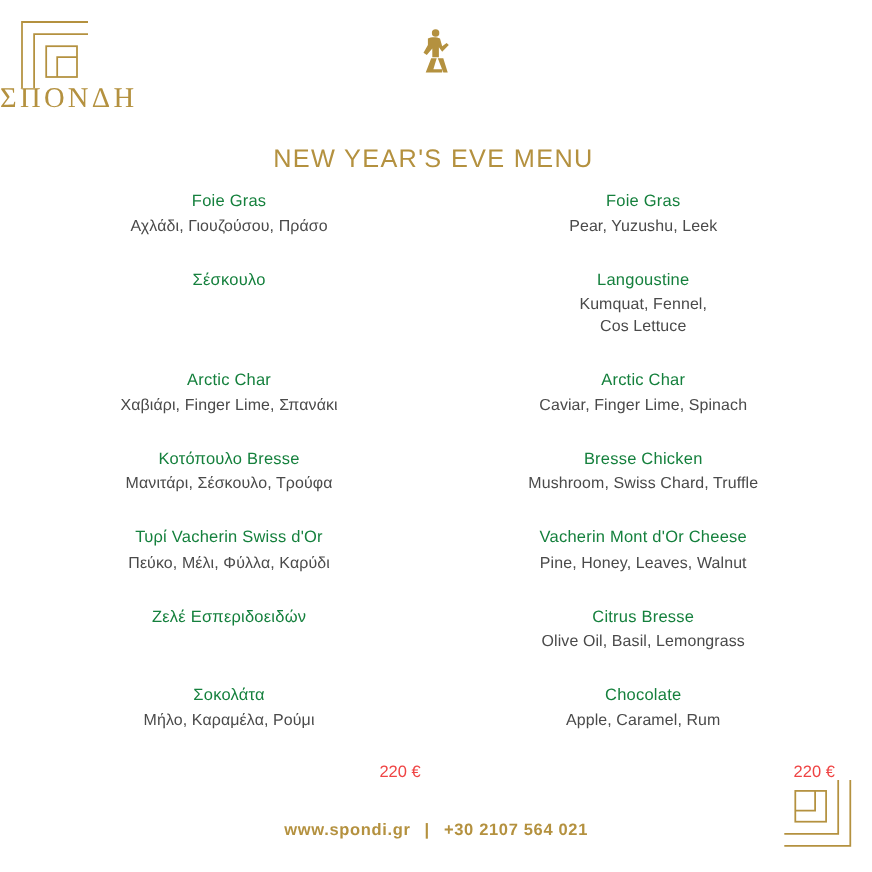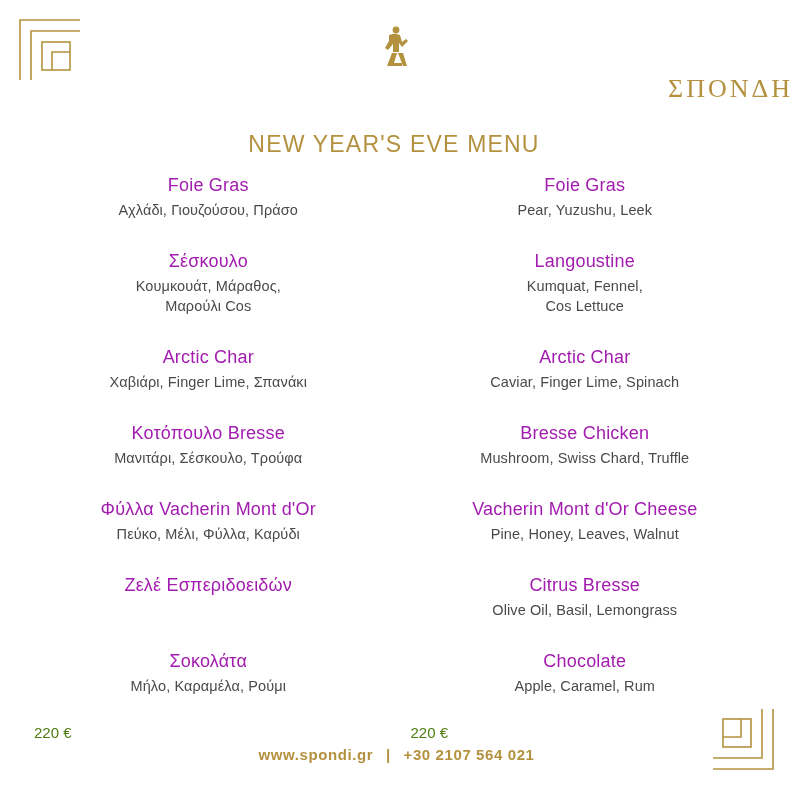--- a/index.html
+++ b/index.html
@@ -27,21 +27,21 @@
   .corner.br { bottom: 22px; right: 18px; }
 
   .corner svg { display: block; }
 
   
   .logo-wrap {
     position: absolute;
     top: 22px;
     left: 0;
     right: 0;
-    text-align: right;
+    text-align: left;
   }
   .logo-mark {
     display: block;
     margin: 0 auto 2px auto;
   }
   .logo-text {
     font-family: "Liberation Serif", serif;
     font-size: 26px;
     letter-spacing: 3px;
     color: #b4913f;
@@ -73,45 +73,45 @@
     width: 100%;
     margin-bottom: 28px;
   }
   .col {
     width: 50%;
     text-align: center;
     padding: 0 14px;
     box-sizing: border-box;
   }
   .dish {
-    font-size: 18px;
-    color: #a21caf;
+    font-size: 15px;
+    color: #15803d;
     line-height: 1.5;
     margin-bottom: 1px;
     letter-spacing: .2px;
   }
   .ingredients {
     font-size: 14.5px;
     color: #4a4a4a;
     line-height: 1.38;
     letter-spacing: .1px;
   }
   .ingredients .ln { display: block; }
 
   
   .price-row {
     display: flex;
     width: 100%;
     margin-top: 10px;
   }
   .price {
     width: 50%;
-    text-align: left;
+    text-align: right;
     font-size: 15px;
-    color: #4d7c0f;
+    color: #ef4444;
     padding: 0 14px;
     box-sizing: border-box;
   }
 
   
   .footer {
     position: absolute;
     bottom: 30px;
     left: 0;
     right: 0;
@@ -178,24 +178,20 @@
       <div class="dish">Foie Gras</div>
       <div class="ingredients">
         <span class="ln">Pear, Yuzushu, Leek</span>
       </div>
     </div>
   </div>
 
   <div class="course">
     <div class="col">
       <div class="dish">Σέσκουλο</div>
-      <div class="ingredients">
-        <span class="ln">Κουμκουάτ, Μάραθος,</span>
-        <span class="ln">Μαρούλι Cos</span>
-      </div>
     </div>
     <div class="col">
       <div class="dish">Langoustine</div>
       <div class="ingredients">
         <span class="ln">Kumquat, Fennel,</span>
         <span class="ln">Cos Lettuce</span>
       </div>
     </div>
   </div>
 
@@ -224,21 +220,21 @@
     <div class="col">
       <div class="dish">Bresse Chicken</div>
       <div class="ingredients">
         <span class="ln">Mushroom, Swiss Chard, Truffle</span>
       </div>
     </div>
   </div>
 
   <div class="course">
     <div class="col">
-      <div class="dish">Φύλλα Vacherin Mont d'Or</div>
+      <div class="dish">Τυρί Vacherin Swiss d'Or</div>
       <div class="ingredients">
         <span class="ln">Πεύκο, Μέλι, Φύλλα, Καρύδι</span>
       </div>
     </div>
     <div class="col">
       <div class="dish">Vacherin Mont d'Or Cheese</div>
       <div class="ingredients">
         <span class="ln">Pine, Honey, Leaves, Walnut</span>
       </div>
     </div>

